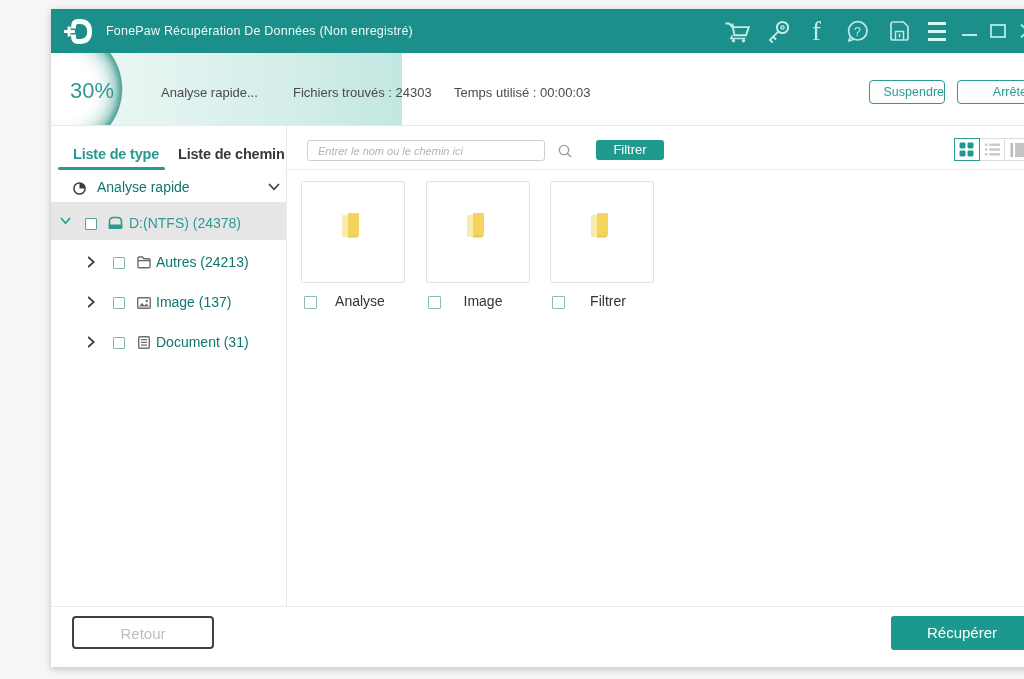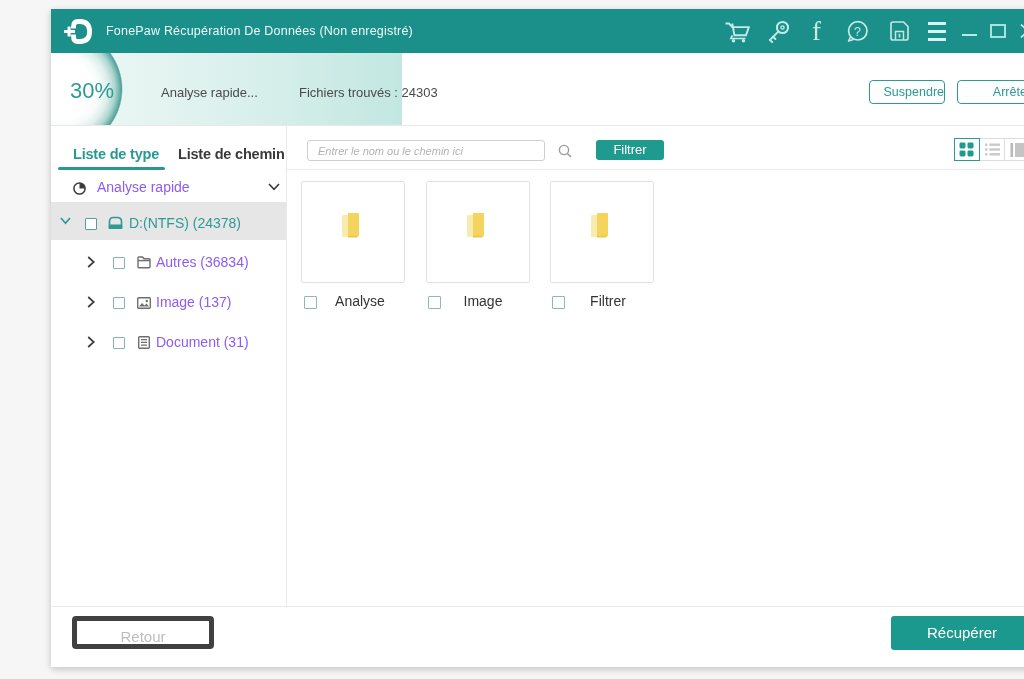--- a/index.html
+++ b/index.html
@@ -19,39 +19,39 @@
 #ppct { position:absolute; left:10px; top:0; width:62px; height:72px; line-height:76px; text-align:center; font-size:22px; color:#2d9a93; }
 .ptext { position:absolute; top:0; height:72px; line-height:79px; font-size:13px; color:#4a4a4a; }
 .pbtn { position:absolute; top:27px; height:24px; background:#fdfefe; border:1px solid #2d9a93; border-radius:4px; color:#2d9a93; font-size:12.5px; text-align:right; line-height:22px; }
 
 
 #sidebar { position:absolute; left:0; top:117px; width:236px; height:480px; border-right:1px solid #eaeaea; background:#fff; }
 .tab { position:absolute; top:20px; font-size:14.5px; letter-spacing:-0.2px;font-weight:bold; }
 #tab-underline { position:absolute; left:7px; top:41px; width:107px; height:3px; background:#279a90; border-radius:2px; }
 .trow { position:absolute; left:0; width:235px; height:38px; }
 .cb { position:absolute; width:12px; height:12px; border:1px solid #84b5b1; border-radius:1px; background:#fff; }
-.tree-label { position:absolute; font-size:14px; color:#8b5cf6; white-space:nowrap; }
+.tree-label { position:absolute; font-size:14px; color:#0f766e; white-space:nowrap; }
 
 
 #mainhdr { position:absolute; left:236px; top:117px; width:767px; height:44px; border-bottom:1px solid #ececec; background:#fff; }
 #search { position:absolute; left:20px; top:14px; width:238px; height:21px; border:1px solid #cfcfcf; border-radius:3px; background:#fff; }
 #search .ph { position:absolute; left:10px; top:0; height:19px; line-height:20px; font-size:11px; font-style:italic; color:#b3b3b3; }
 #filtrer { position:absolute; left:309px; top:14px; width:68px; height:20px; background:#1f9a8e; border-radius:3px; color:#fff; font-size:13px; text-align:center; line-height:20px; }
 #viewseg { position:absolute; left:667px; top:12px; width:77px; height:23px; display:flex; }
 .vcell { width:26px; height:23px; border:1px solid #ddd; display:flex; align-items:center; justify-content:center; background:#fff; }
 .vcell.active { border-color:#2a9a93; }
 
 
 .card { position:absolute; top:172px; width:104px; height:102px; border:1px solid #e2e2e2; border-radius:2px; background:#fff; }
 .cardrow-cb { position:absolute; top:287px; width:13px; height:13px; border:1px solid #8cbbb7; border-radius:1px; background:#fff; }
 .cardrow-label { position:absolute; top:285px; height:15px; line-height:15px; font-size:14px; color:#333; text-align:center; }
 
 
 #bottombar { position:absolute; left:0; top:597px; width:1003px; height:61px; border-top:1px solid #eaeaea; background:#fff; }
-#btn-retour { position:absolute; left:21px; top:9px; width:142px; height:33px; border:5px solid #404040; border-radius:4px; color:#bdbdbd; font-size:15px; text-align:center; line-height:31px; background:#fff; }
+#btn-retour { position:absolute; left:21px; top:9px; width:142px; height:33px; border:2px solid #404040; border-radius:4px; color:#bdbdbd; font-size:15px; text-align:center; line-height:31px; background:#fff; }
 #btn-recup { position:absolute; left:840px; top:9px; width:142px; height:34px; background:#1c998e; border-radius:3px; color:#fff; font-size:15px; text-align:center; line-height:34px; }
 </style>
 </head>
 <body>
 <div id="win">
 
   <div id="titlebar">
     <svg class="abs" style="left:12px;top:9px" width="30" height="27" viewBox="0 0 30 27">
       <path d="M10.5,16.5 L10.5,18.4 Q10.5,23.5 15,23.5 L17,23.5 Q26.6,23.5 26.6,13.5 Q26.6,3.5 17,3.5 L15,3.5 Q10.5,3.5 10.5,8.6 L10.5,10.5" fill="none" stroke="#fff" stroke-width="4.8" stroke-linejoin="round"></path>
       <rect x="1" y="11.95" width="11" height="3.1" rx="0.6" fill="#fff"></rect>
@@ -124,21 +124,22 @@
           <path d="M1,0.5 L15,13.5 M15,0.5 L1,13.5"></path>
         </svg>
     </div>
   </div>
 
   <div id="pstrip">
     <div id="pfill"></div>
     <div id="pbadge"></div>
     <div id="ppct">30%</div>
     <div class="ptext" style="left:110px">Analyse rapide...</div>
-    <div class="ptext" style="left:248px">Fichiers trouvés : 24303</div>
+    <div class="ptext" style="left:242px">Fichiers trouvés : 24303</div>
+    <div class="ptext" style="left:403px">Temps utilisé : 00:00:03</div>
     <div class="pbtn" style="left:818px; width:76px;">Suspendre</div>
     <div class="pbtn" style="left:906px; width:75px;">Arrêter</div>
   </div>
 
   <div id="sidebar">
     <div class="tab" style="left:22px; color:#279a90;">Liste de type</div>
     <div class="tab" style="left:127px; color:#3a3a3a;">Liste de chemin</div>
     <div id="tab-underline"></div>
 
     <svg class="abs" style="left:22px;top:56px" width="13" height="13" viewBox="0 0 13 13">
@@ -162,21 +163,21 @@
     <div class="tree-label" style="left:78px; top:89px; color:#2d9a93;">D:(NTFS) (24378)</div>
 
     <svg class="abs" style="left:36px;top:130px" width="8" height="12" viewBox="0 0 8 12" fill="none" stroke="#3c3c3c" stroke-width="1.7">
         <path d="M1.2,1 L6.8,6 L1.2,11"></path>
       </svg>
     <div class="cb" style="left:62px; top:131px;"></div>
     <svg class="abs" style="left:86px;top:130px" width="14" height="13" viewBox="0 0 14 13" fill="none" stroke="#6e6e6e" stroke-width="1.4">
       <path d="M1,3.5 v-1.5 q0,-1 1,-1 h3.5 l1.5,1.8 h5 q1,0 1,1 v7 q0,1 -1,1 h-10 q-1,0 -1,-1 z"></path>
       <path d="M1,4.6 h12"></path>
     </svg>
-    <div class="tree-label" style="left:105px; top:128px;">Autres (36834)</div>
+    <div class="tree-label" style="left:105px; top:128px;">Autres (24213)</div>
 
     <svg class="abs" style="left:36px;top:170px" width="8" height="12" viewBox="0 0 8 12" fill="none" stroke="#3c3c3c" stroke-width="1.7">
         <path d="M1.2,1 L6.8,6 L1.2,11"></path>
       </svg>
     <div class="cb" style="left:62px; top:171px;"></div>
     <svg class="abs" style="left:86px;top:171px" width="14" height="12" viewBox="0 0 14 12">
       <rect x="0.7" y="0.7" width="12.6" height="10.6" rx="1" fill="none" stroke="#6e6e6e" stroke-width="1.4"></rect>
       <path d="M2,9.5 l3,-3.5 l2.5,2.5 l2,-2 l2.5,3 z" fill="#6e6e6e"></path>
       <circle cx="9.8" cy="4" r="1.2" fill="#6e6e6e"></circle>
     </svg>

